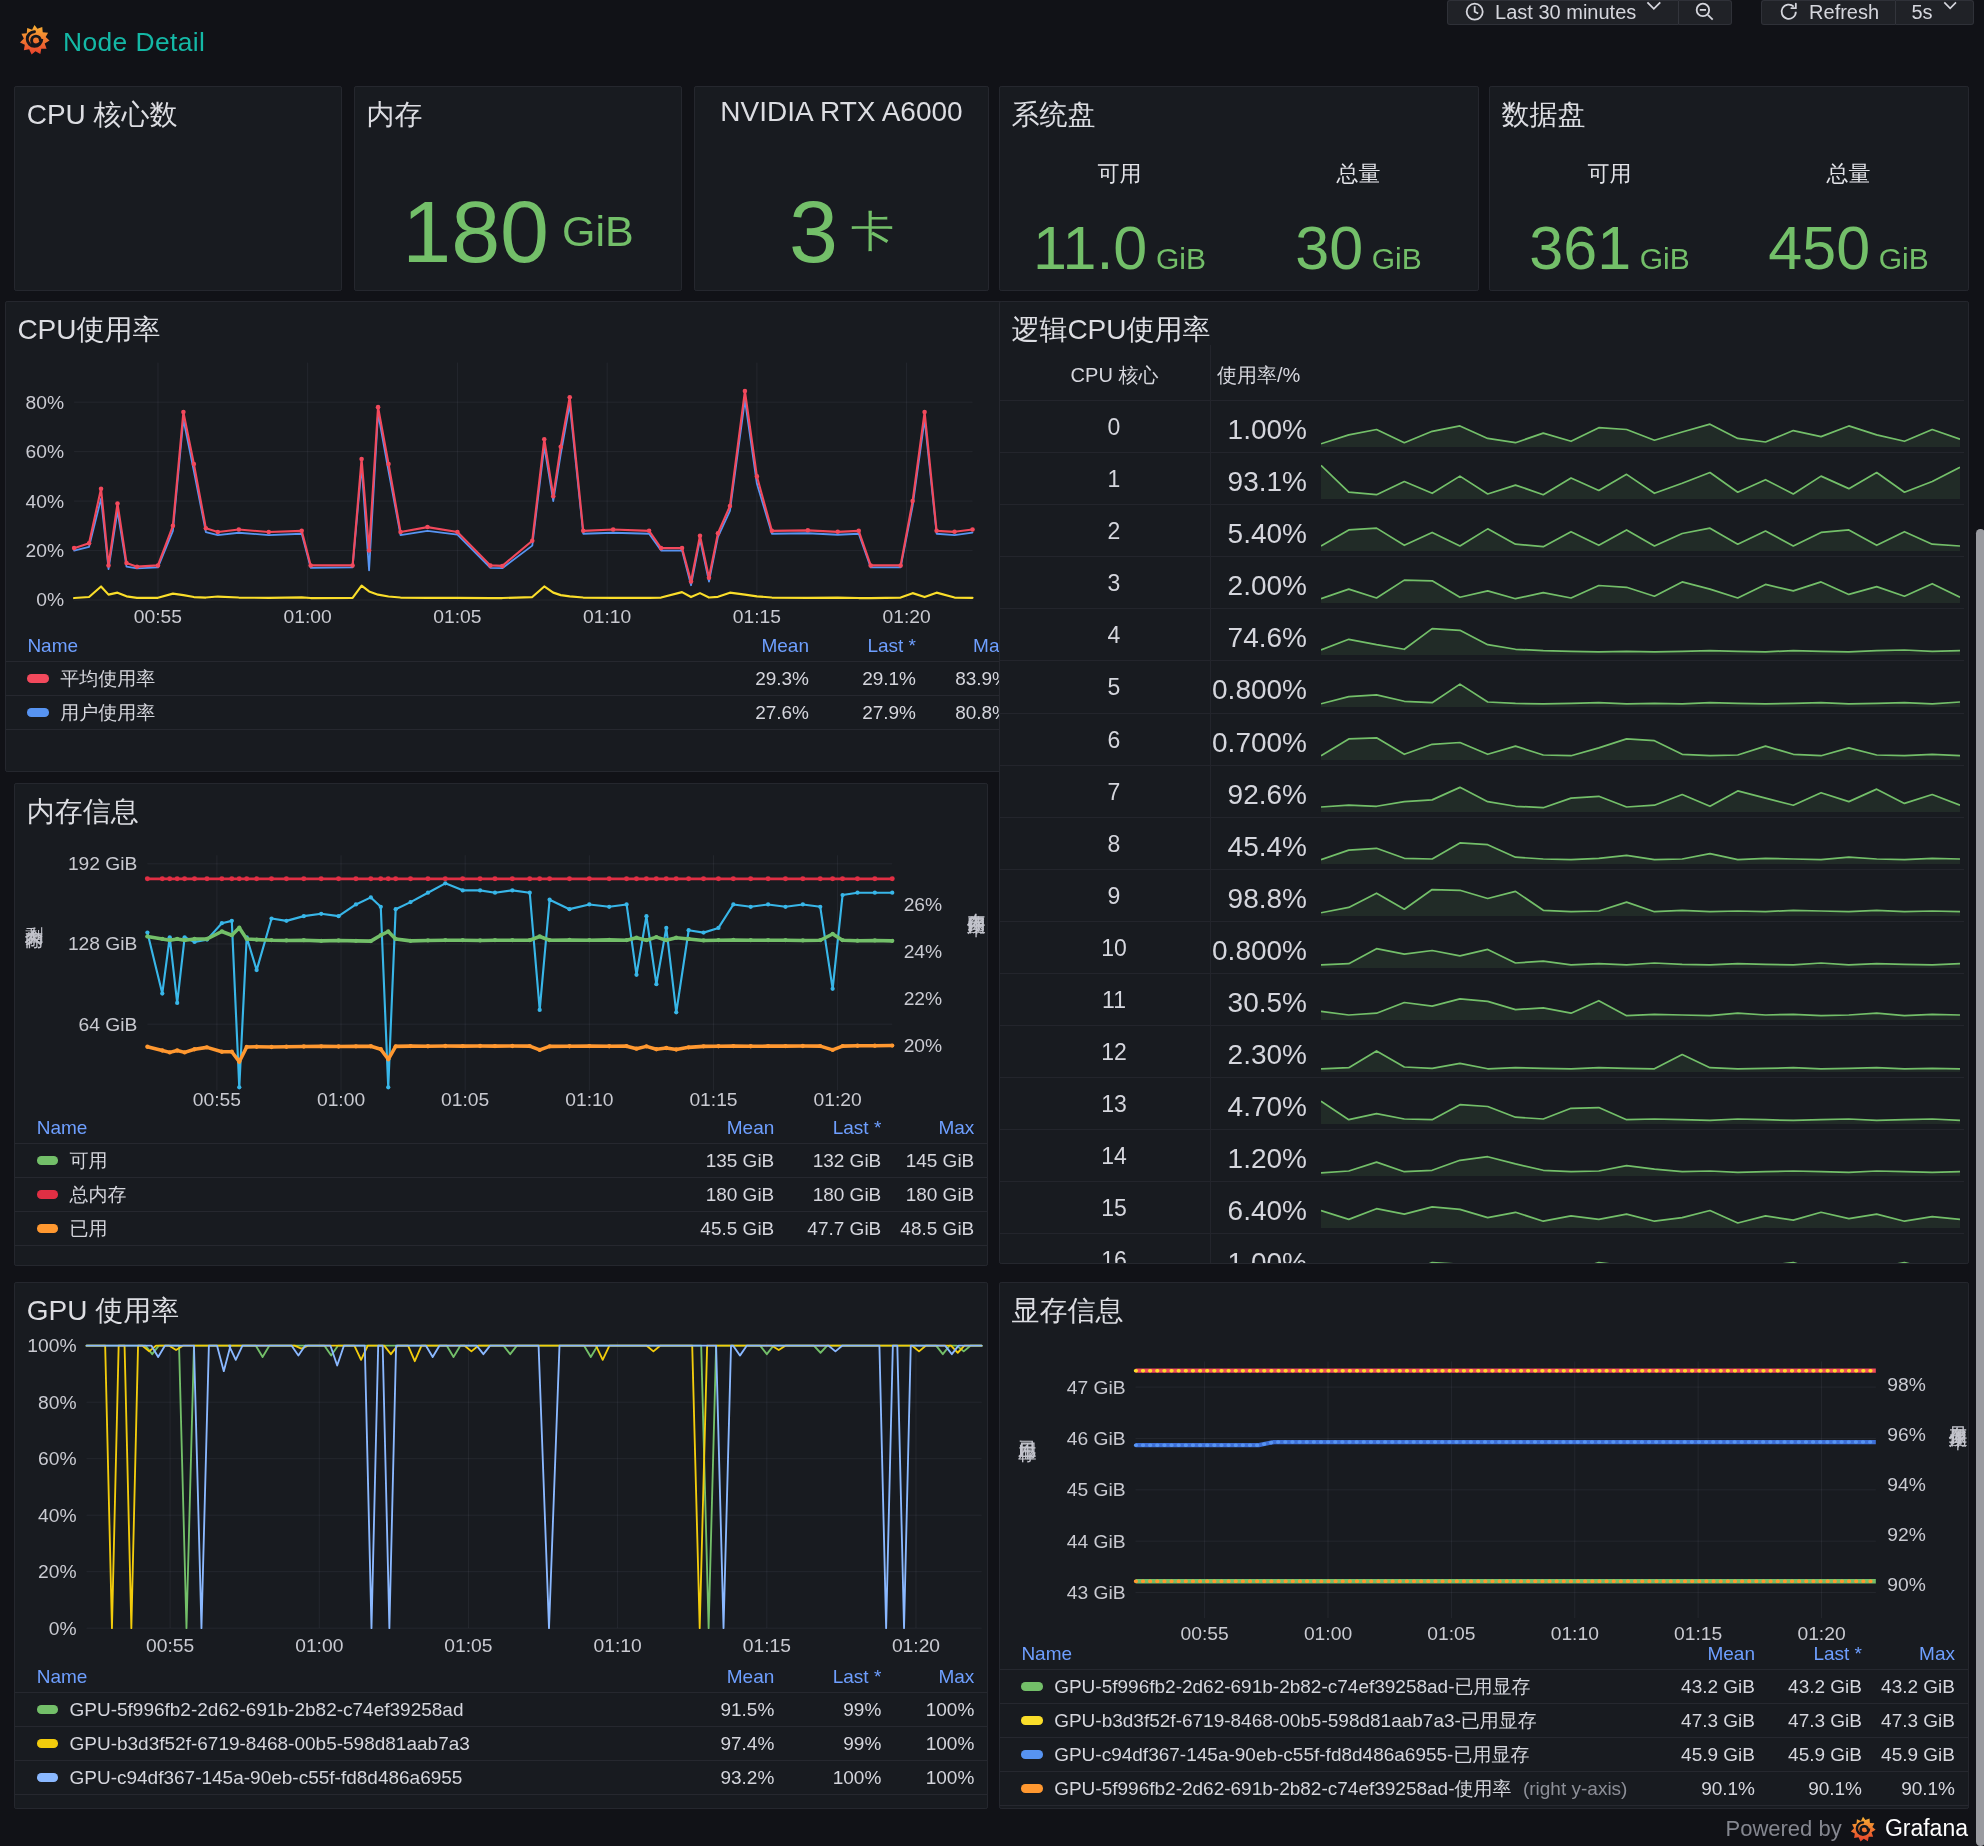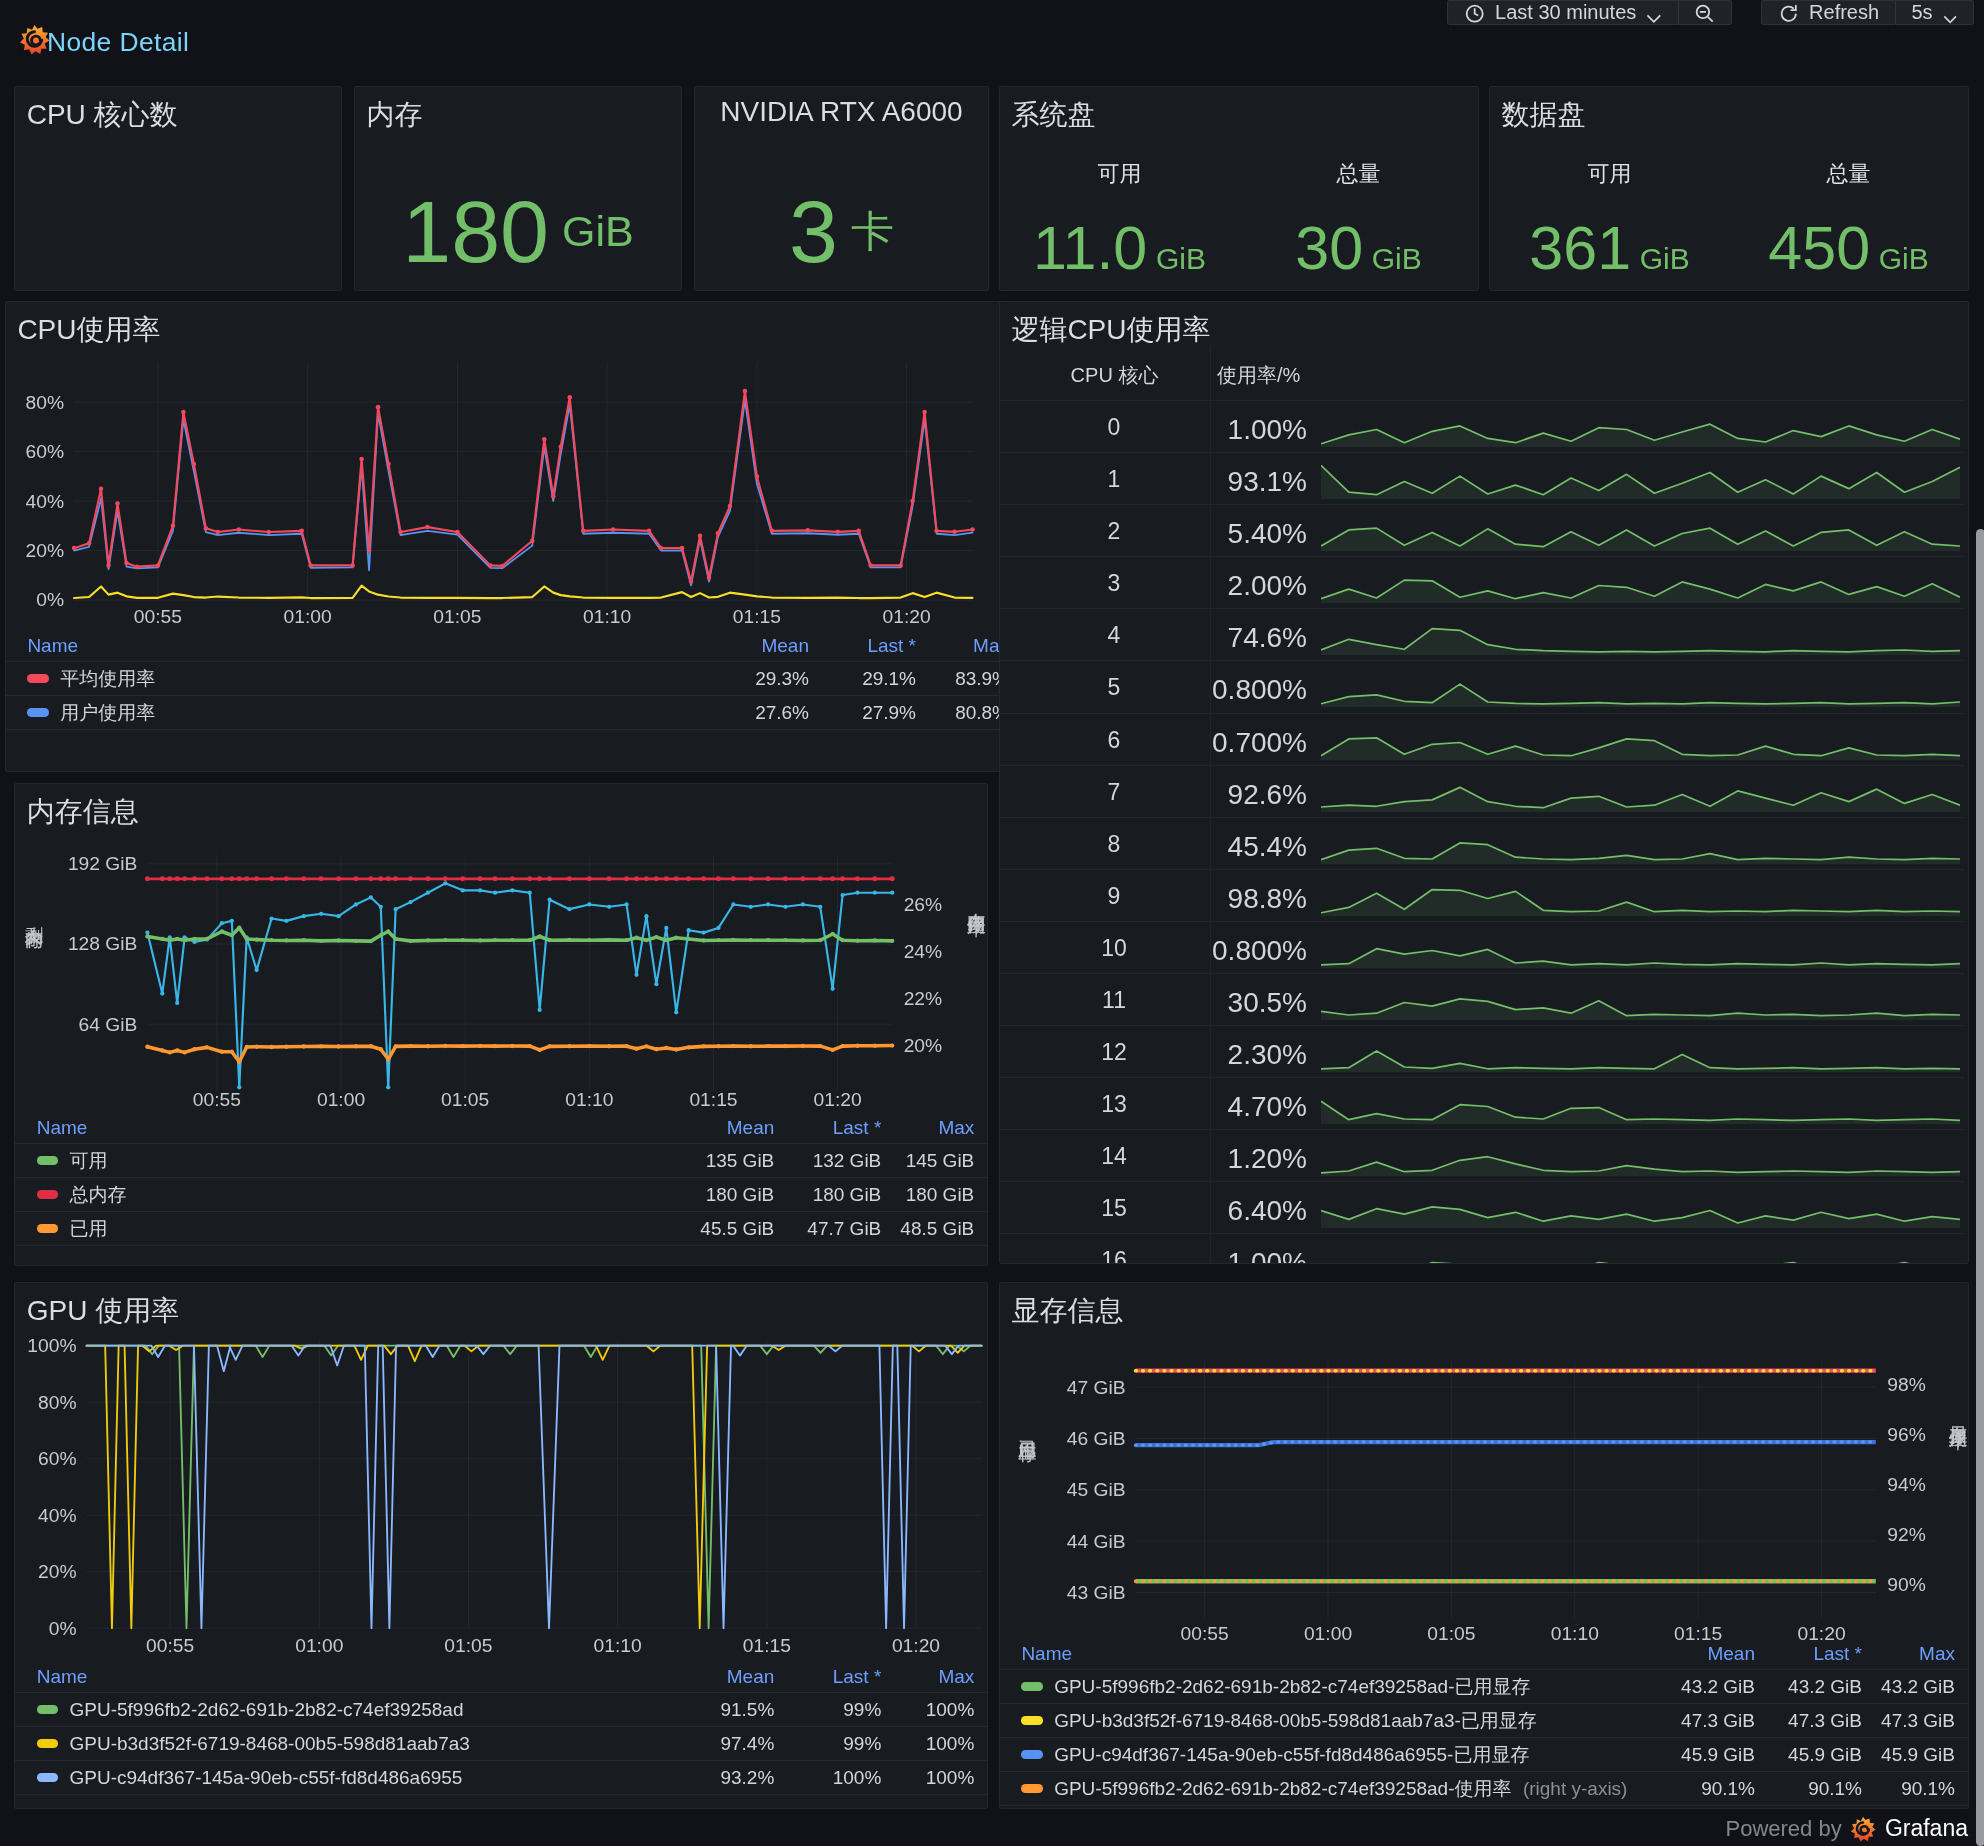--- a/index.html
+++ b/index.html
@@ -3,22 +3,22 @@
 <meta charset="utf-8">
 <style>
   * { margin:0; padding:0; box-sizing:border-box; }
   html,body { width:1985px; height:1847px; overflow:hidden; }
   body { background:#111217; font-family:"Liberation Sans","DejaVu Sans",sans-serif; color:#d5d6dd; position:relative; }
   .page { position:relative; width:1985px; height:1847px; }
 
   
   .topbar { position:absolute; left:0; top:0; width:100%; height:80px; background:#111217; }
   .logo { position:absolute; left:18.6px; top:24px; width:31px; height:31px; }
-  .page-title { position:absolute; left:47px; top:27px; font-size:26.4px; font-weight:500; color:#7dd3fc; letter-spacing:0.4px; }
-  .btn { display:flex; align-items:flex-end; gap:10px; background:#202227; border:0.7px solid #2f3138; color:#d5d6dd; font-size:20px; padding:0 15.7px; cursor:pointer; }
+  .page-title { position:absolute; left:63px; top:27px; font-size:26.4px; font-weight:500; color:#14b8a6; letter-spacing:0.4px; }
+  .btn { display:flex; align-items:flex-start; gap:10px; background:#202227; border:0.7px solid #2f3138; color:#d5d6dd; font-size:20px; padding:0 15.7px; cursor:pointer; }
   .btn .ic { display:flex; align-items:center; }
   .grp1 { left:1447px; }
   .grp2 { left:1761px; }
   .grp .btn:first-child { border-radius:2.9px 0 0 2.9px; border-right:none; }
   .grp .btn:last-child  { border-radius:0 2.9px 2.9px 0; border-left:0.7px solid #33353c; }
   .grp { position:absolute; display:flex; }
 
   
   .panel { position:absolute; background:#181b20; border:0.7px solid #25272e; border-radius:2.1px; overflow:hidden; }
   .ptitle { position:absolute; left:11.4px; top:8.6px; font-size:28px; font-weight:500; color:#dcdde2; z-index:3; }

